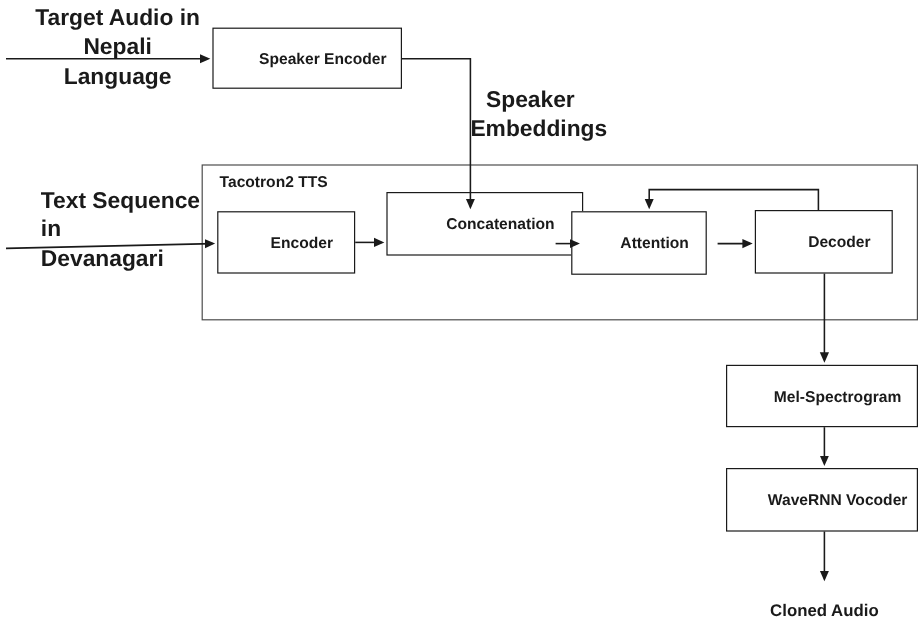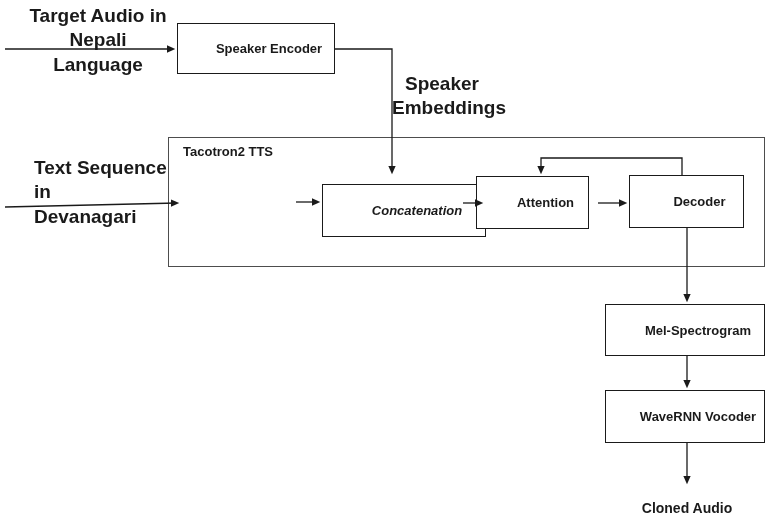--- a/index.html
+++ b/index.html
@@ -56,22 +56,23 @@
 </head>
 <body>
 
 <div class="canvas">
 
   <div class="container-box" style="left:168px; top:137px; width:597px; height:130px;"></div>
   <div class="container-title" style="left:183px; top:144px;">Tacotron2 TTS</div>
 
   <div class="box" style="left:177px; top:23px; width:158px; height:51px;">Speaker Encoder</div>
 
+  <div class="box" style="left:181px; top:176px; width:115px; height:52px;">Encoder</div>
 
-  <div class="box" style="left:322px; top:184px; width:164px; height:53px;font-style:italic;">Concatenation</div>
+  <div class="box" style="left:322px; top:160px; width:164px; height:53px;">Concatenation</div>
 
   <div class="box" style="left:476px; top:176px; width:113px; height:53px;">Attention</div>
 
   <div class="box" style="left:629px; top:175px; width:115px; height:53px;text-align:center;">Decoder</div>
 
   <div class="box" style="left:605px; top:304px; width:160px; height:52px;text-align:right;">Mel-Spectrogram</div>
 
   <div class="box" style="left:605px; top:390px; width:160px; height:53px;">WaveRNN Vocoder</div>
 
   <div class="free-label center-text" style="left:18px; top:4px; width:160px;">Target Audio in Nepali

